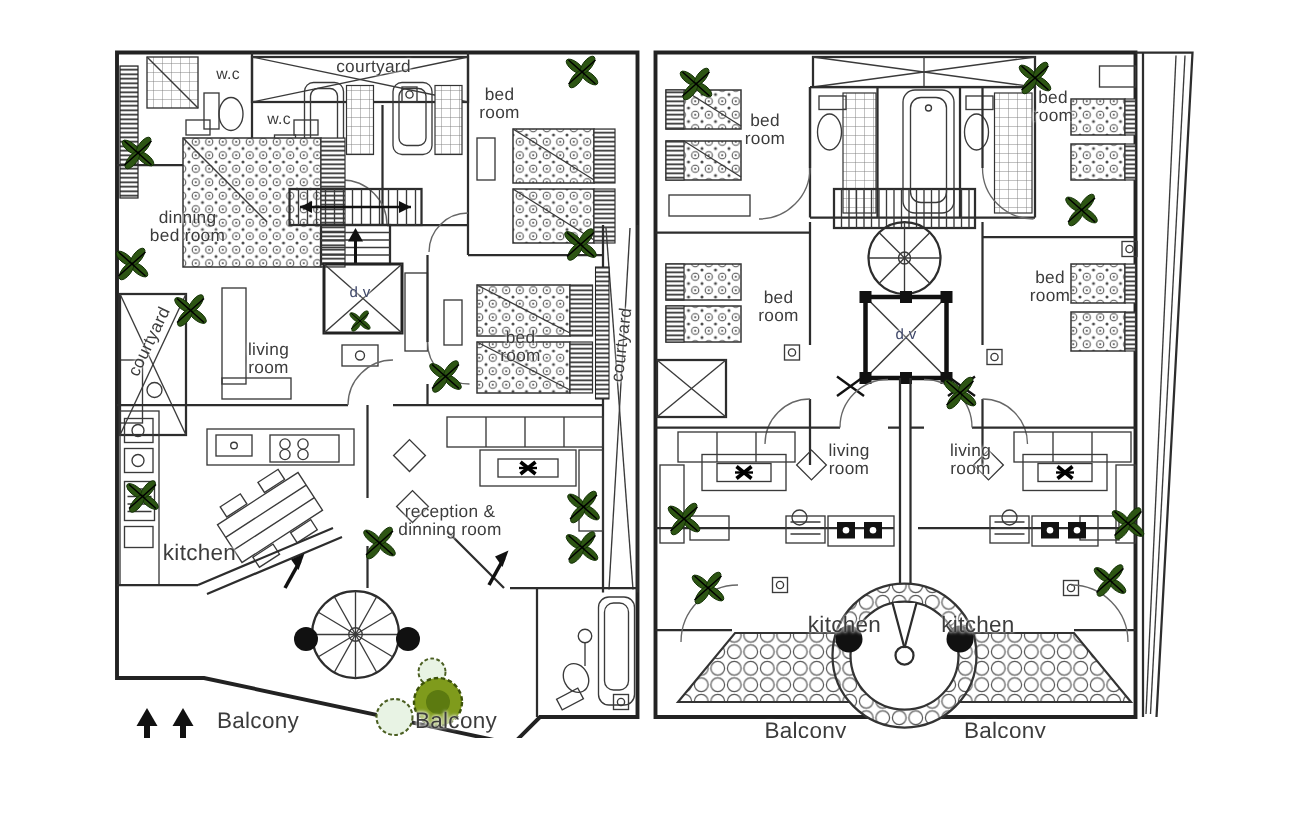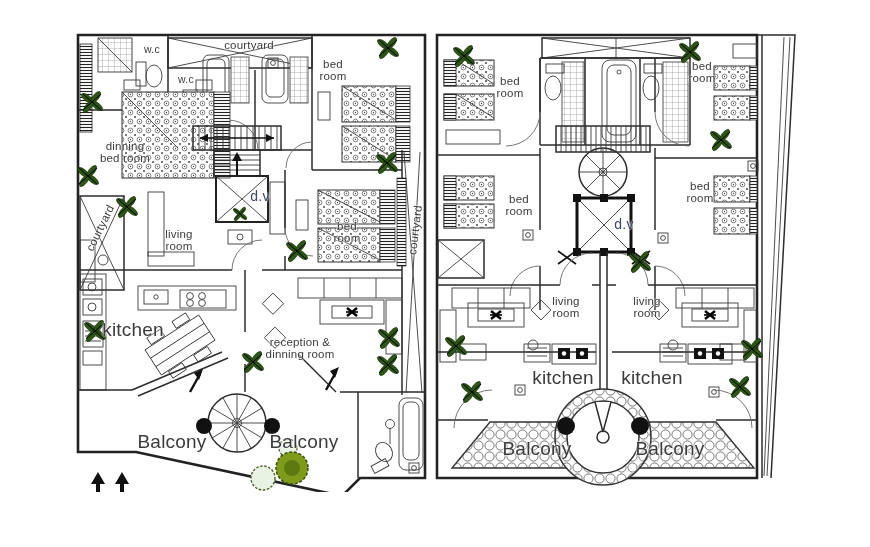--- a/index.html
+++ b/index.html
@@ -2,25 +2,25 @@
 <html style="--paper: #ffffff; --line: #2b2b2b; --label: #3c3c3c; --plant_green: #2d5513; --bush_olive: #7f9b1c; --bush_light: #e8f3e4;"><head>
 <meta charset="utf-8">
 <style>
   html,body{margin:0;padding:0;background:#fff;}
   .stage{position:relative;width:870px;height:492px;background:var(--paper,#fff);
          font-family:"Liberation Sans",sans-serif;overflow:hidden;}
   .stage svg{position:absolute;left:0;top:0;}
   .lbl{position:absolute;transform:translate(-50%,-50%);font-size:11.5px;color:var(--label,#3c3c3c);
        white-space:pre-line;text-align:center;line-height:1.05;letter-spacing:.2px;
        text-shadow:0 0 2px #fff,0 0 3px #fff;pointer-events:none;z-index:5;}
-  .lbl.big{font-size:19px;}
+  .lbl.big{font-size:15px;margin-top:39px;}
   .lbl.sm{font-size:10.5px;}
   .lbl.rotL{transform:translate(-50%,-50%) rotate(-64deg);}
   .lbl.rotR{transform:translate(-50%,-50%) rotate(-83deg);}
-  .lbl.dv{font-size:14px;color:#3d4668;margin-left:20px;}
+  .lbl.dv{font-size:10px;color:#3d4668;}
   
   .s2{stroke:#222;stroke-width:2.6;fill:none;}
   .s1{stroke:#2d2d2d;stroke-width:1.5;fill:none;}
   .s0{stroke:#3a3a3a;stroke-width:.9;fill:none;}
   .arc{stroke:#666;stroke-width:.9;fill:none;}
   .blk{fill:#111;stroke:none;}
 </style>
 </head>
 <body>
 

